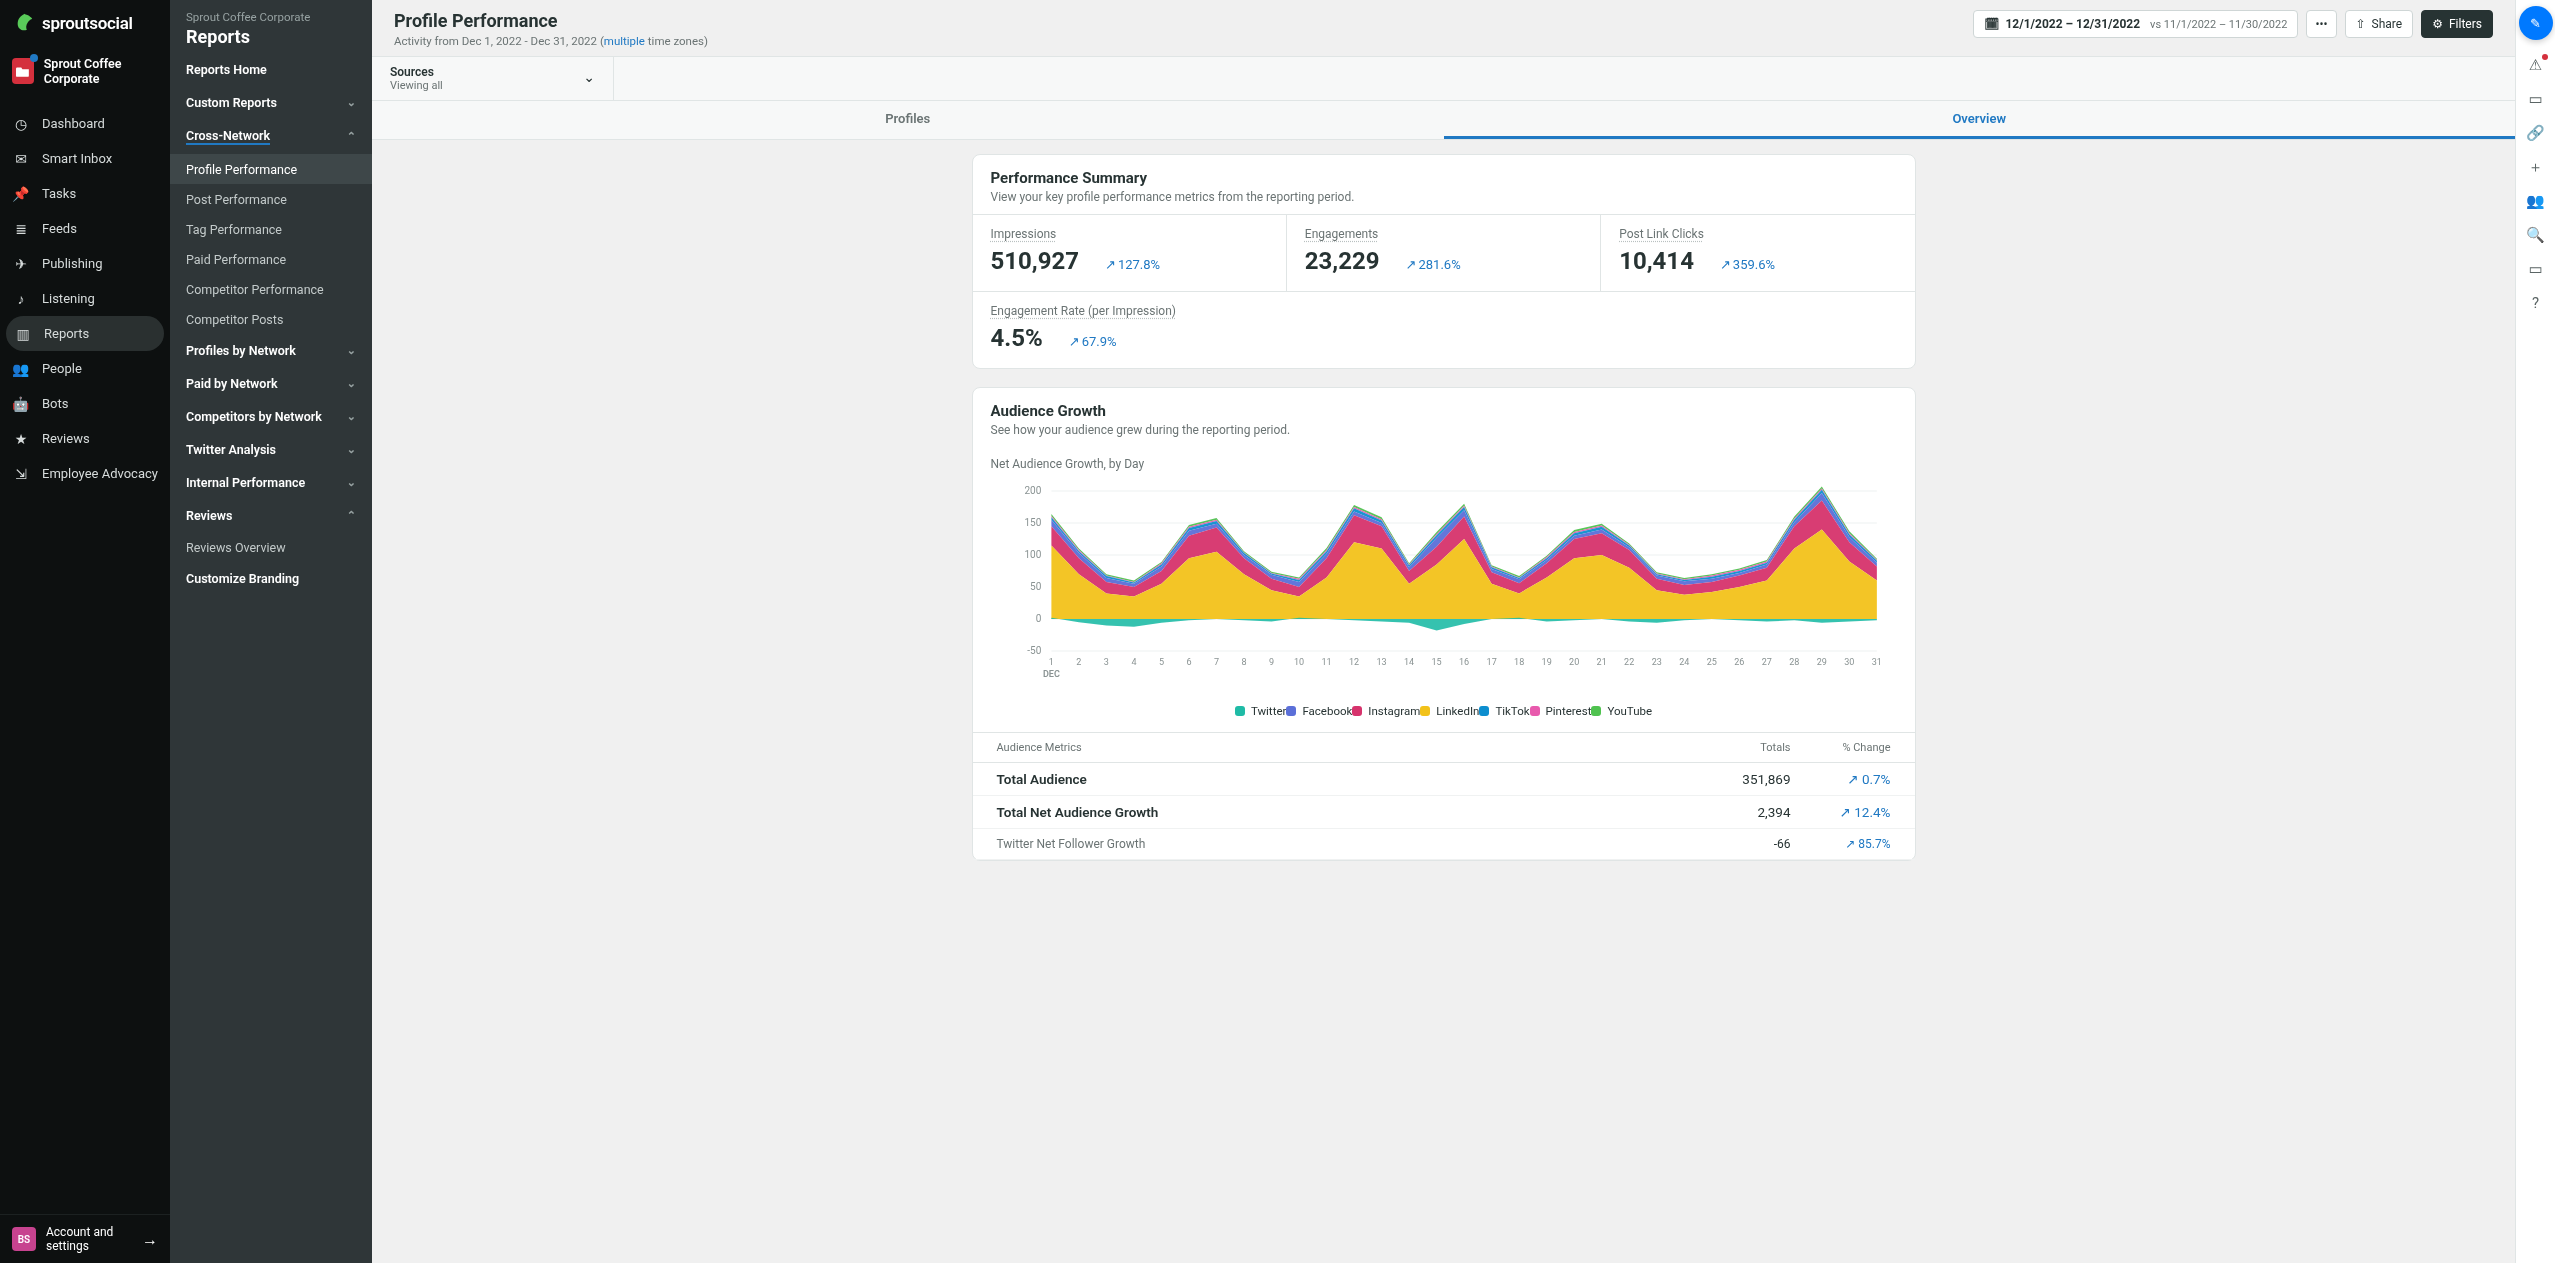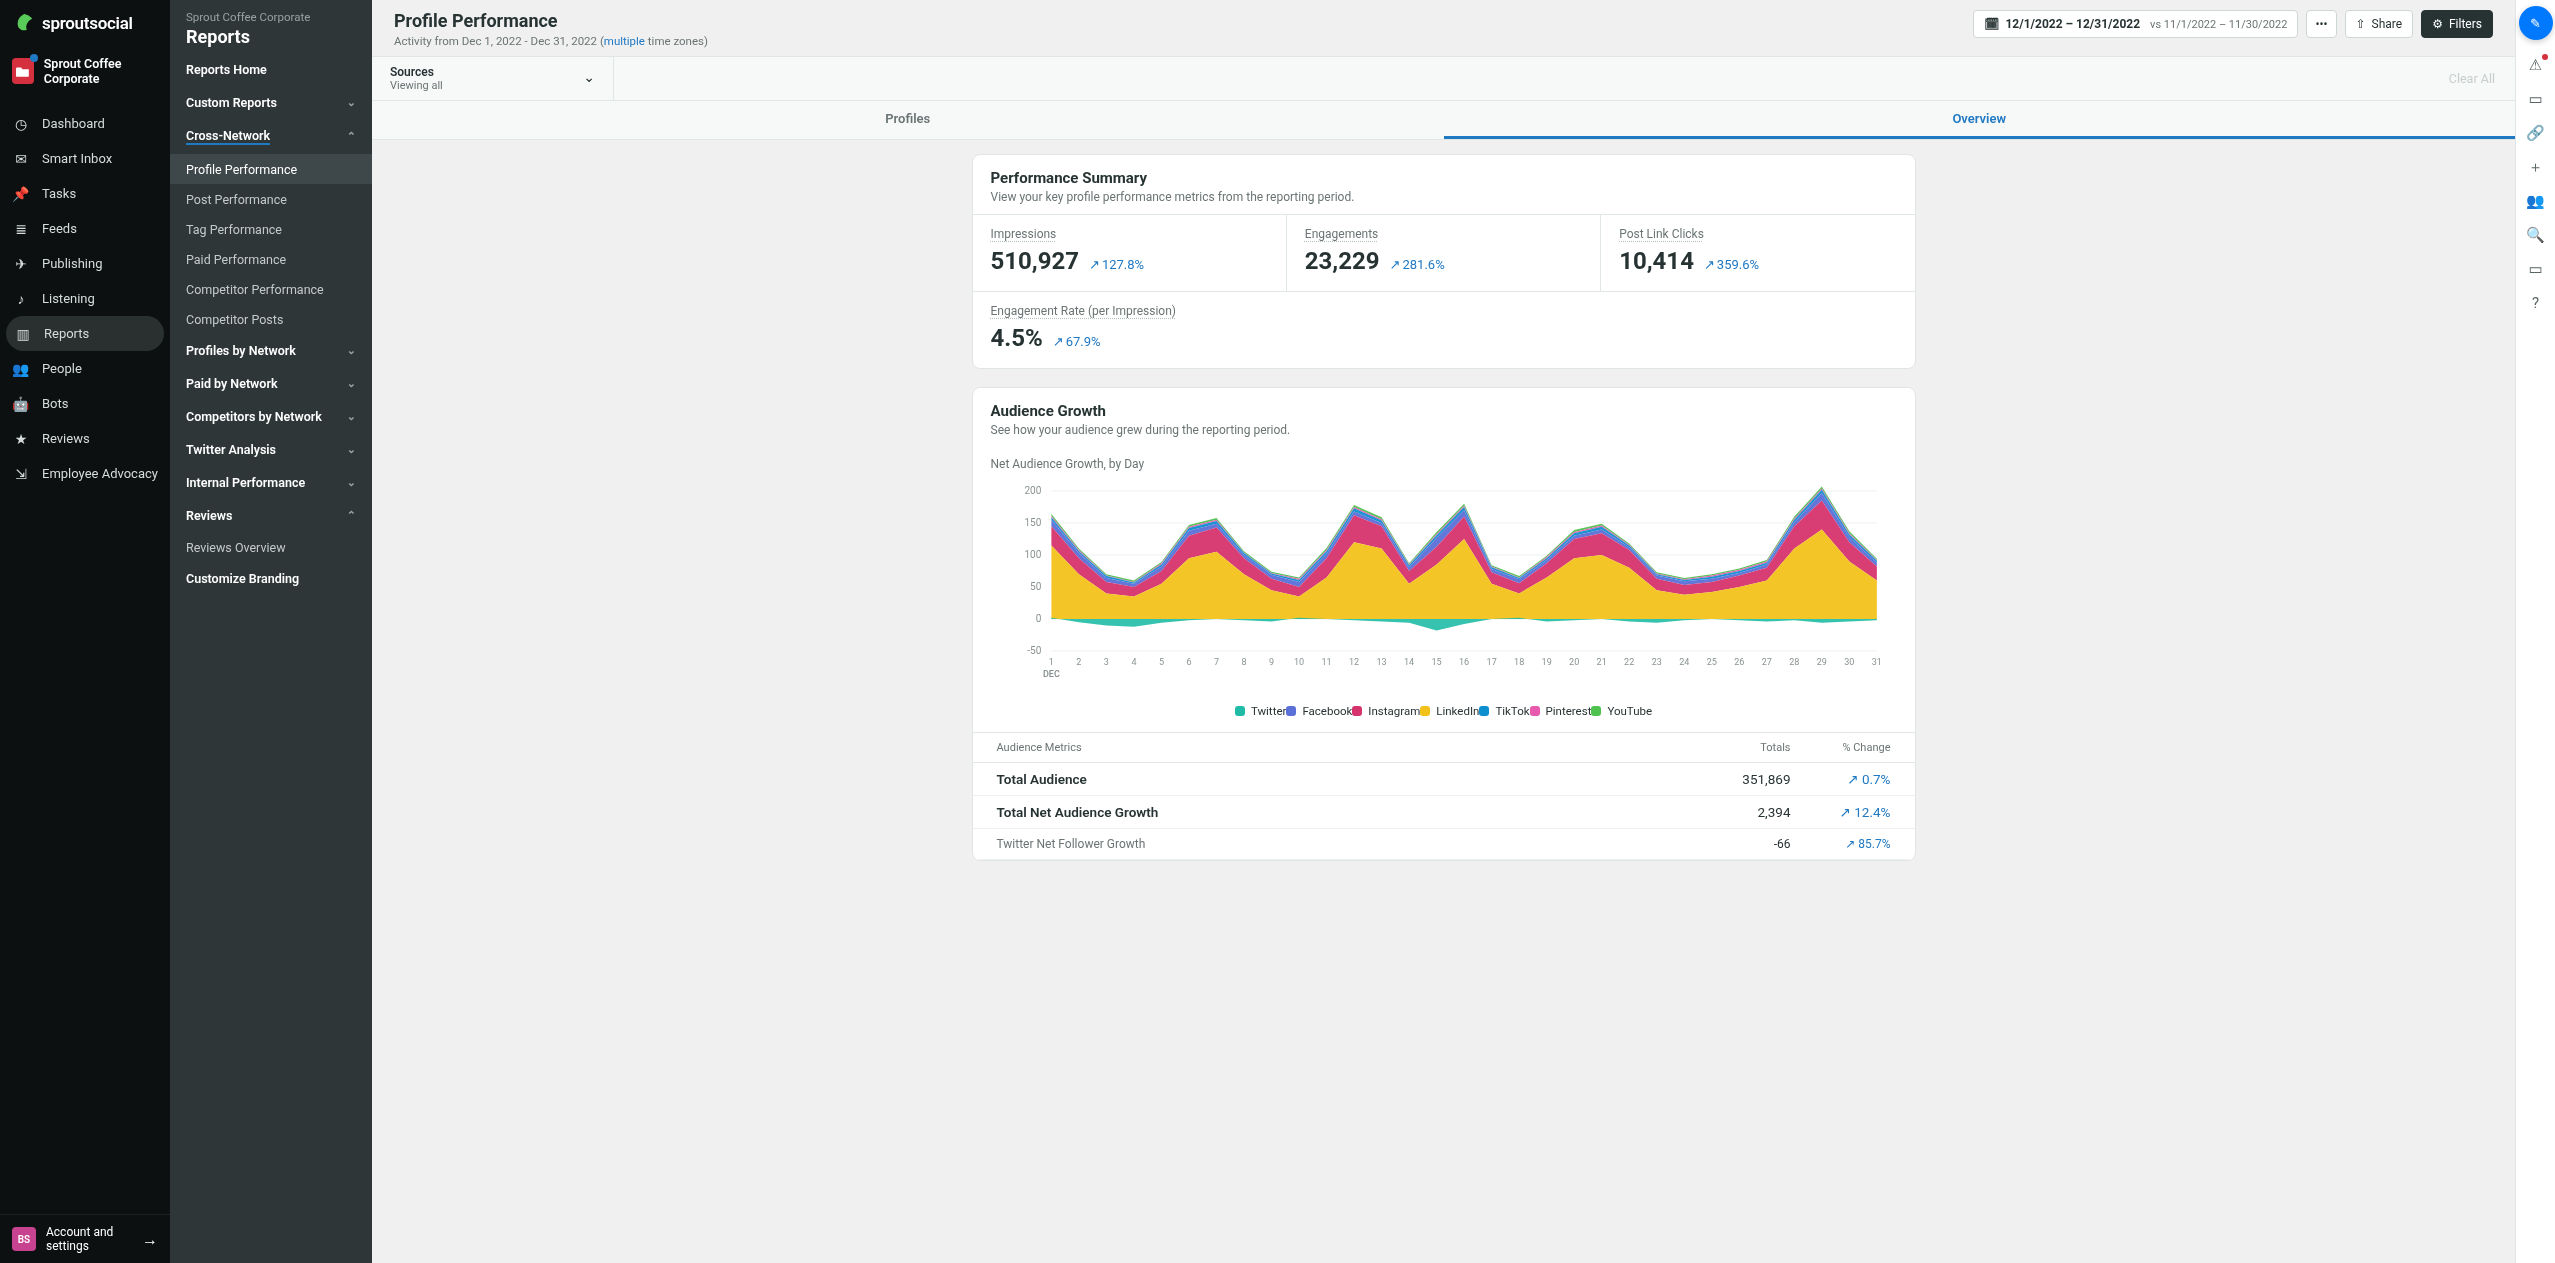--- a/index.html
+++ b/index.html
@@ -64,21 +64,21 @@
 .content { flex:1; overflow-y:auto; padding: 14px 0 30px; }
 .card { background:#fff; border:1px solid #e0e5e5; border-radius:8px; margin: 0 auto 18px; width: 944px; }
 .card-header { padding: 14px 18px 10px; }
 .card-header h2 { font-size:15px; font-weight:700; }
 .card-header p { font-size:12px; color:#6b7474; margin-top:3px; }
 
 .metrics-row { display:flex; border-top:1px solid #e0e5e5; }
 .metric { flex:1; padding: 12px 18px 16px; border-right:1px solid #e0e5e5; }
 .metric:last-child { border-right:none; }
 .metric .label { font-size:12px; color:#6b7474; text-decoration: underline dotted #b9c0c0; text-underline-offset:3px; }
-.metric .value-row { display:flex; align-items:baseline; gap:10px; margin-top:6px; }
+.metric .value-row { display:flex; align-items:baseline; gap:26px; margin-top:6px; }
 .metric .value { font-size:24px; font-weight:700; }
 .metric .change { font-size:13px; color:#2079c3; font-weight:400; display:flex; align-items:center; gap:2px; }
 .metric .change::before { content:'↗'; font-size:13px; }
 .metrics-row.single .metric { flex:0 0 33.3%; }
 
 .chart-title { padding: 10px 18px 0; font-size:12px; color:#6b7474; }
 .chart-area { padding: 10px 18px 0; }
 .chart-svg { width:100%; height:210px; }
 .legend { display:flex; justify-content:center; padding:10px 0 14px; flex-wrap:wrap; }
 .legend-item { display:flex; align-items:center; gap:6px; font-size:11.5px; color:#273333; }
@@ -260,23 +260,20 @@
     </div>
   </div>
 
   <div class="sources-bar">
     <div class="sources-left">
       <div>
         <div class="t1">Sources</div>
         <div class="t2">Viewing all</div>
       </div>
       <span class="chev-down"></span>
-    </div>
-    <div class="sources-right">
-      <span class="clear">Clear All</span>
     </div>
   </div>
 
   <div class="tabs">
     <div class="tab">Profiles</div>
     <div class="tab active">Overview</div>
   </div>
 
   <div class="content">
 

